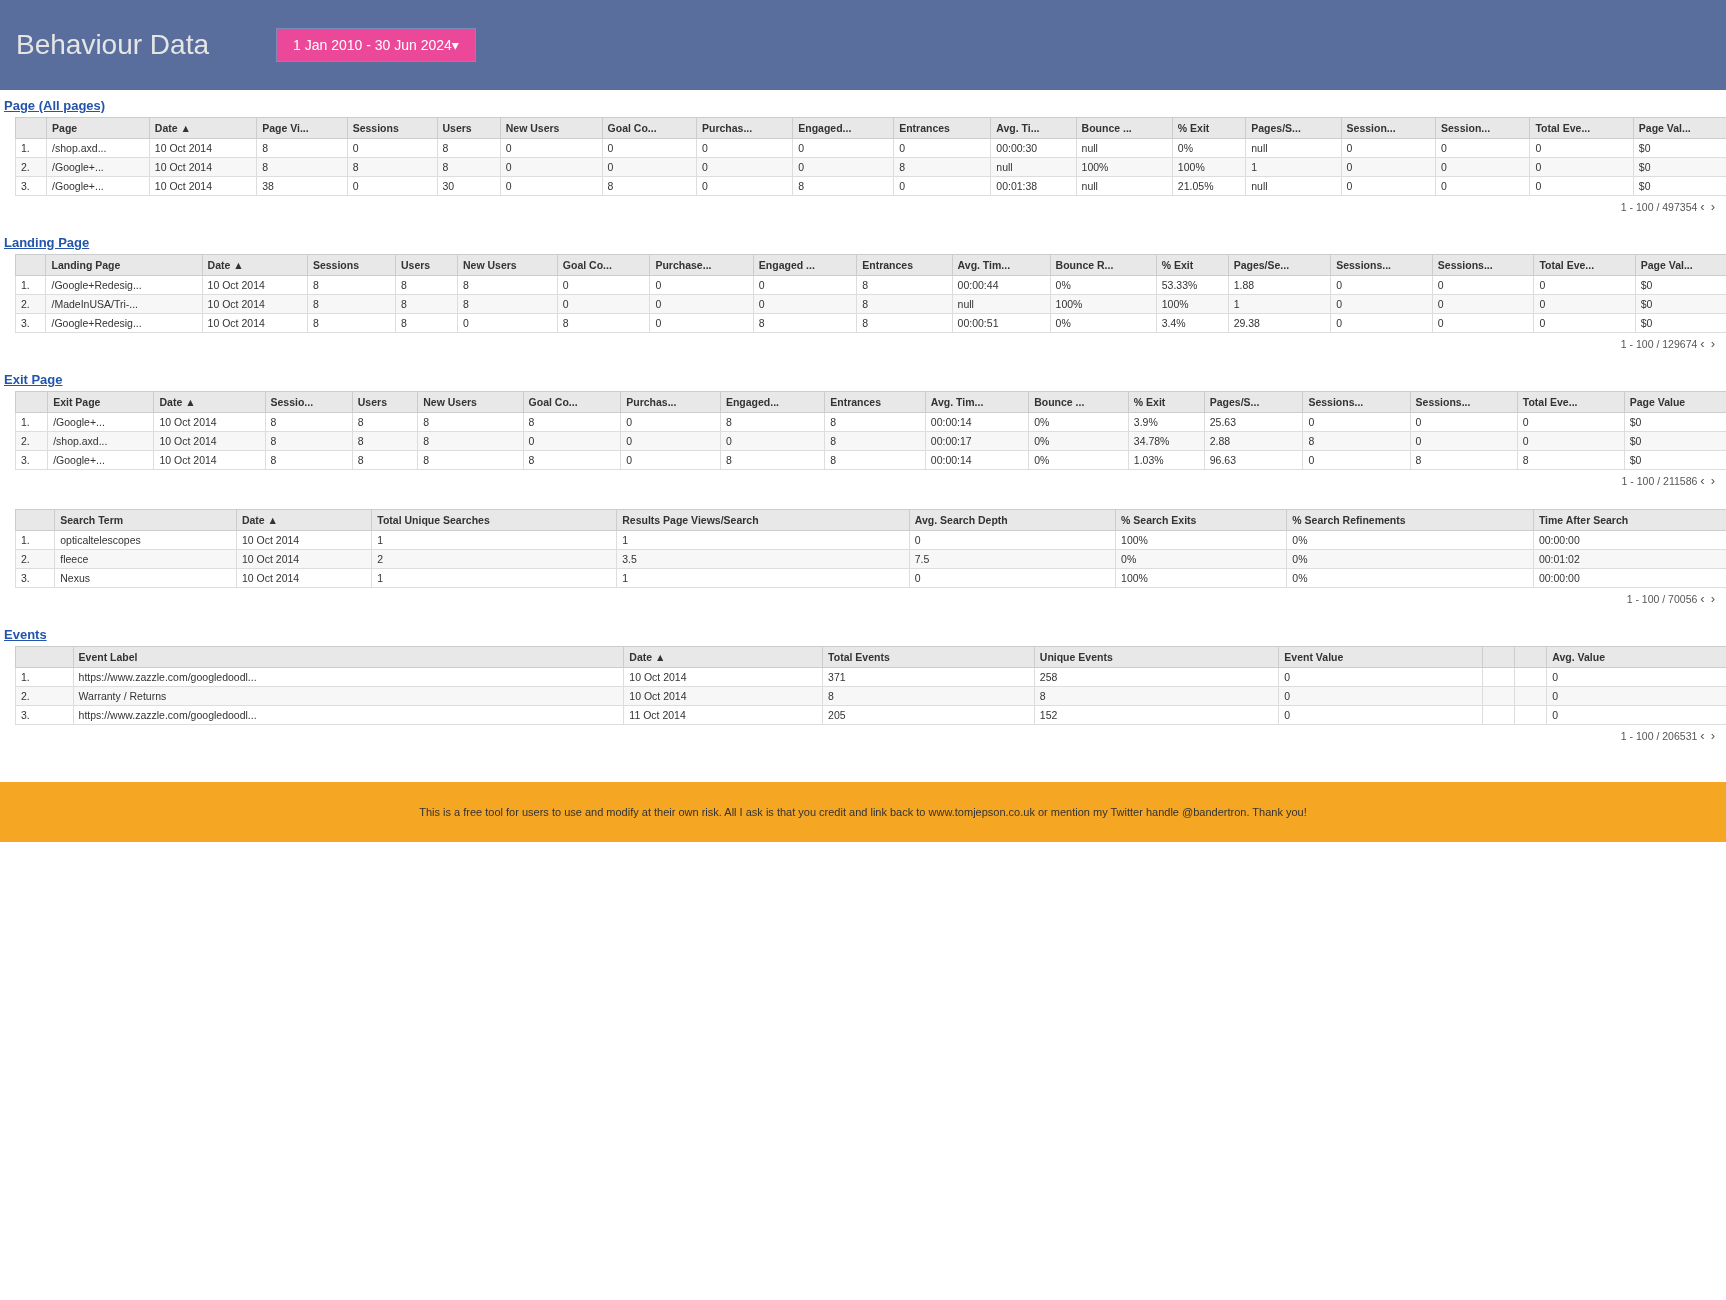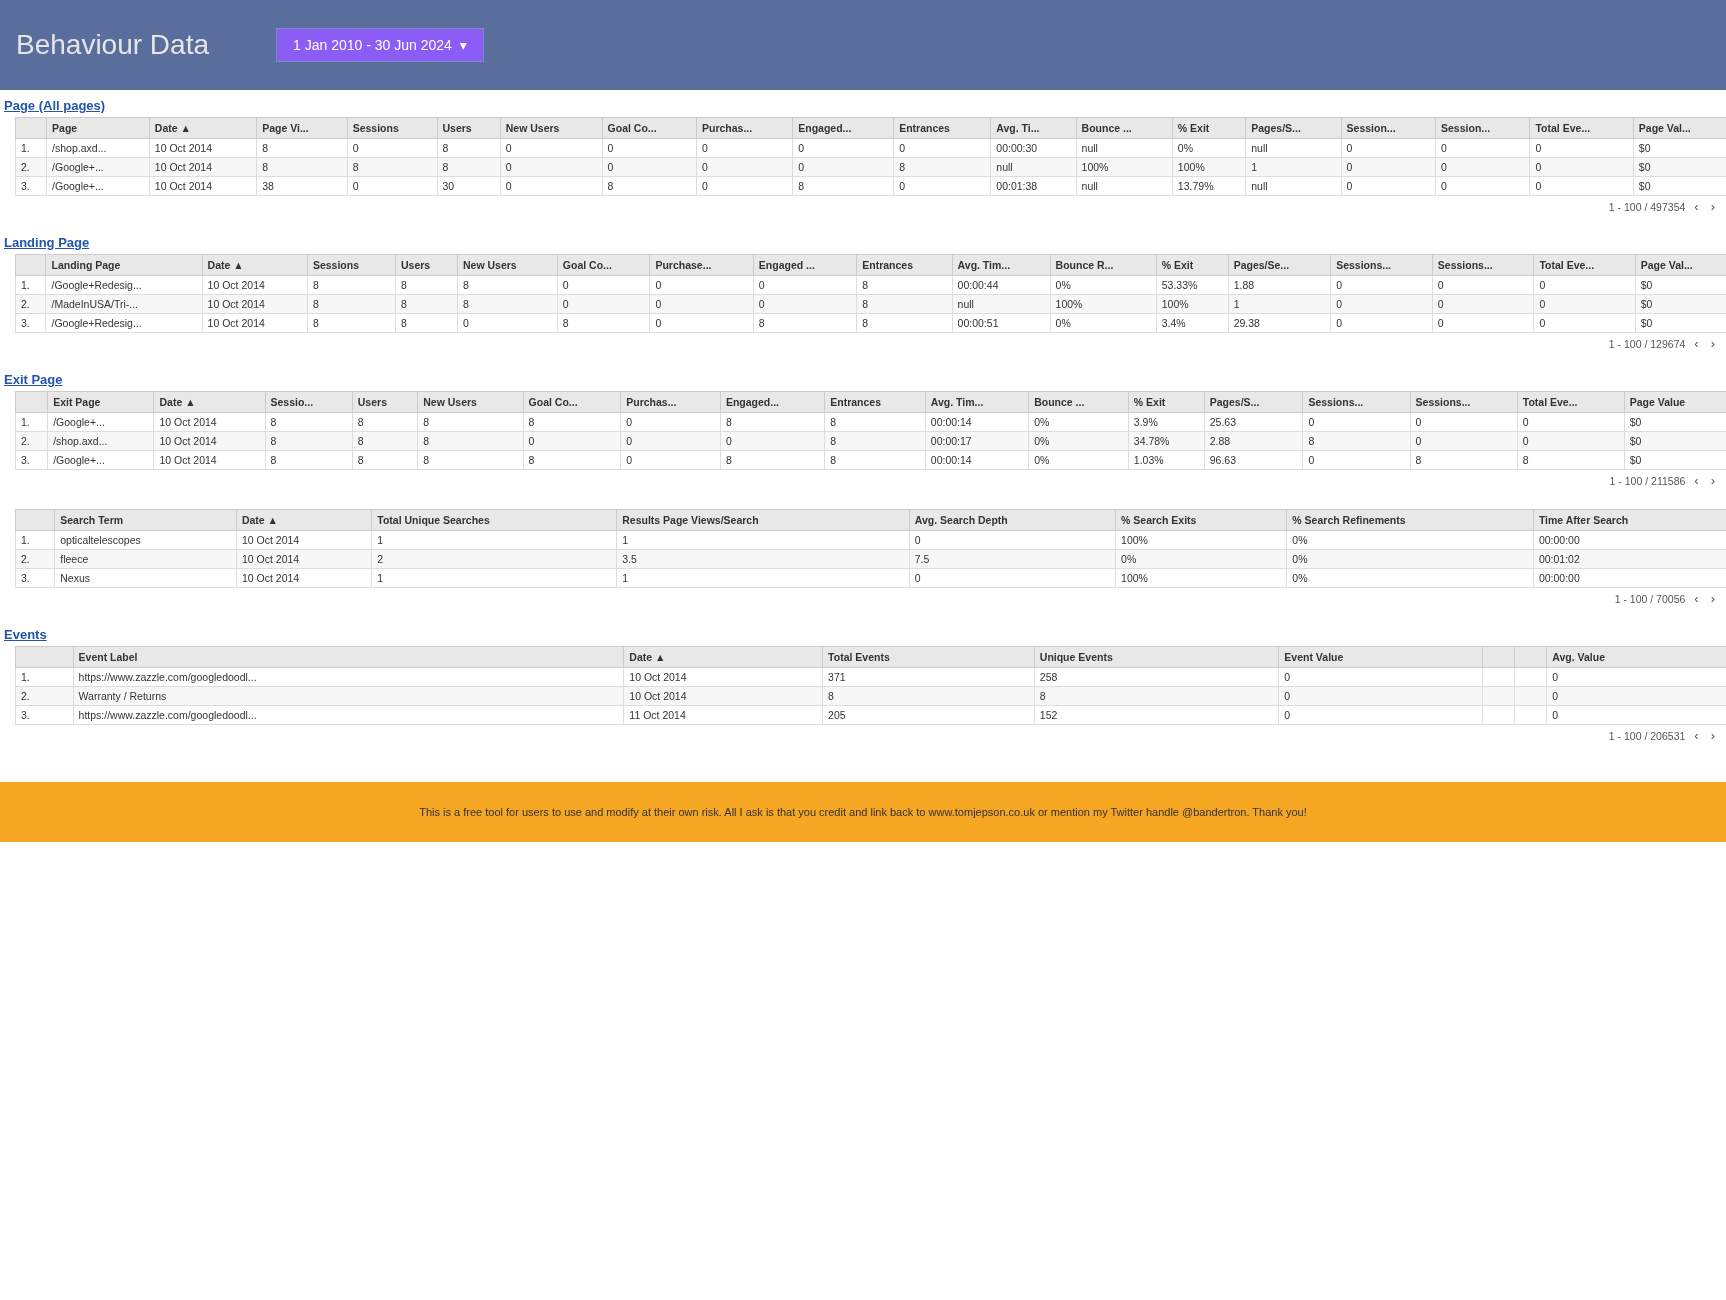--- a/index.html
+++ b/index.html
@@ -14,28 +14,28 @@
       padding: 10px 16px;
       min-height: 90px;
     }
     .header-title {
       font-size: 28px;
       font-weight: normal;
       color: #e5e5e5;
       flex: 0 0 260px;
     }
     .date-range-box {
-      background: #8b5cf6;
+      background: #ec4899;
       border: 1px solid #7a8db8;
       padding: 8px 16px;
       color: white;
       font-size: 14px;
       display: flex;
       align-items: center;
-      gap: 8px;
+      gap: 0;
       cursor: pointer;
     }
     .header-spacer { flex: 1; }
     .header-credit {
       text-align: right;
       color: white;
       font-size: 12px;
       line-height: 1.6;
     }
 
@@ -78,21 +78,21 @@
 
     
     .pagination {
       text-align: right;
       padding: 3px 4px;
       font-size: 10.5px;
       color: #555;
       display: flex;
       justify-content: flex-end;
       align-items: center;
-      gap: 6px;
+      gap: 0;
     }
     .pagination-btn {
       cursor: pointer;
       font-size: 13px;
       color: #555;
       background: none;
       border: none;
       padding: 0 3px;
     }
     .pagination-btn:disabled { color: #bbb; cursor: default; }
@@ -197,21 +197,21 @@
             <td>38</td>
             <td>0</td>
             <td>30</td>
             <td>0</td>
             <td>8</td>
             <td>0</td>
             <td>8</td>
             <td>0</td>
             <td>00:01:38</td>
             <td>null</td>
-            <td>13.79%</td>
+            <td>21.05%</td>
             <td>null</td>
             <td>0</td>
             <td>0</td>
             <td>0</td>
             <td>$0</td>
           </tr>
         </tbody>
     </table>
     <div class="pagination">
       <span>1 - 100 / 497354</span>

